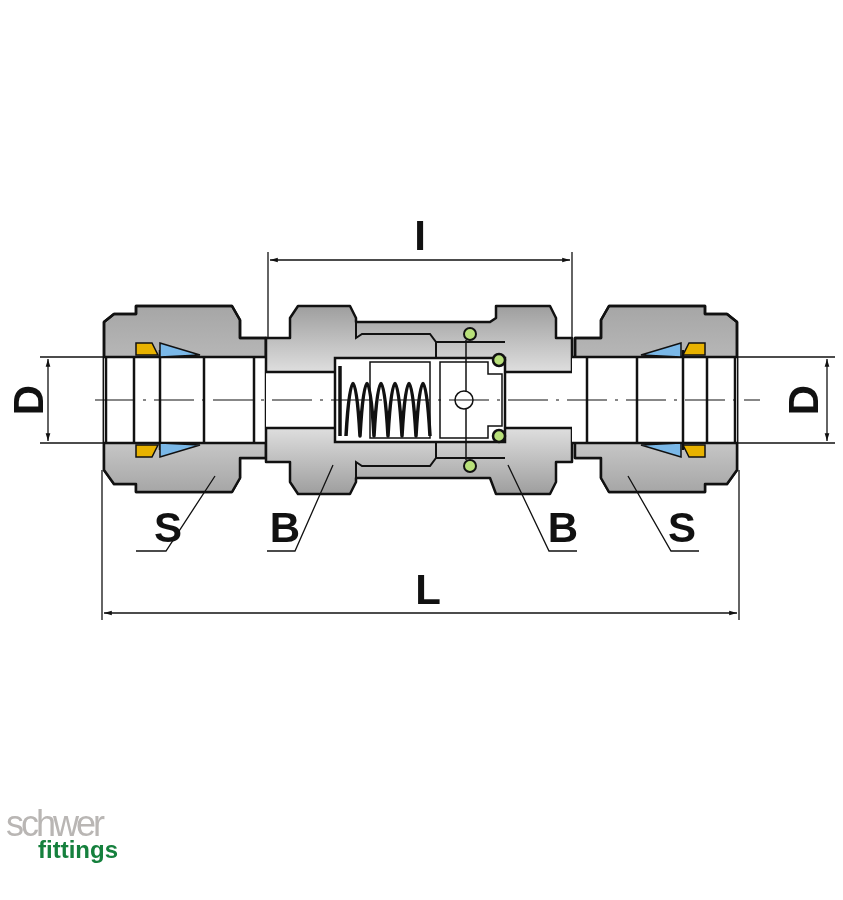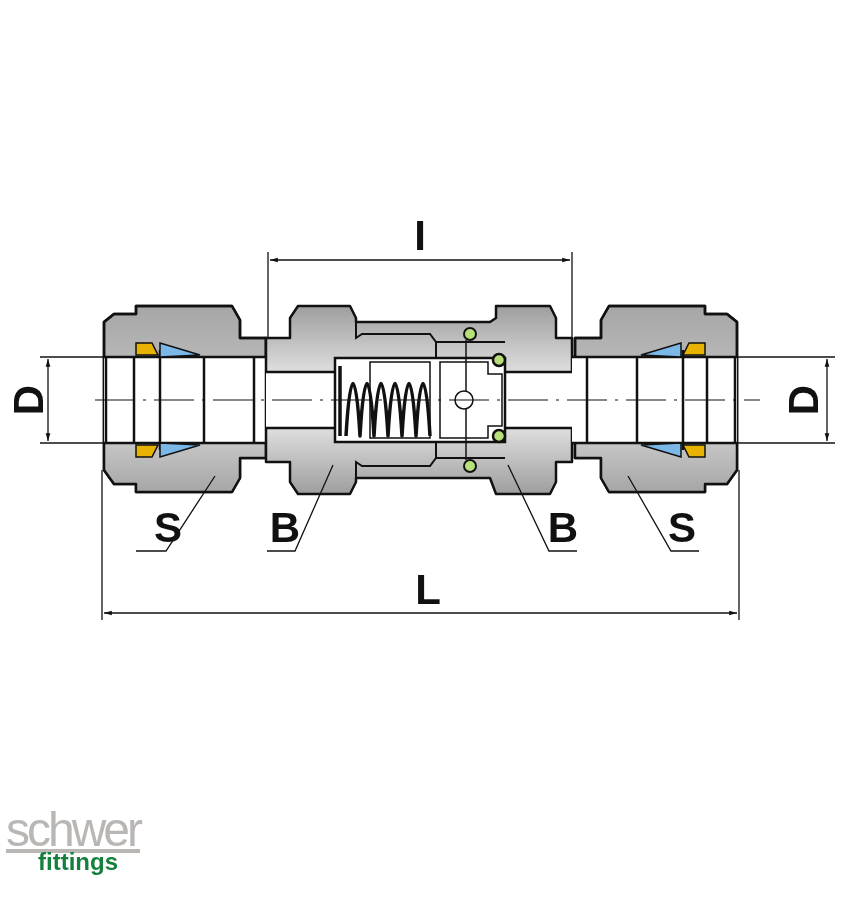--- a/index.html
+++ b/index.html
@@ -1,20 +1,20 @@
 <!DOCTYPE html>
 <html><head>
 <meta charset="utf-8">
 <style>
   html, body { margin: 0; padding: 0; background: #ffffff; }
   body { width: 843px; height: 900px; position: relative; overflow: hidden; font-family: "Liberation Sans", sans-serif; }
   #drawing { position: absolute; left: 0; top: 0; }
   .lbl { font-family: "Liberation Sans", sans-serif; font-weight: bold; fill: #111; }
   .logo { position: absolute; left: 6px; top: 806px; color: #b9b6b4; line-height: 1; }
-  .logo .brand { font-family: "Liberation Sans", sans-serif; font-size: 48px; letter-spacing: -3px; font-weight: normal; display: block; text-decoration: underline; }
+  .logo .brand { font-family: "Liberation Sans", sans-serif; font-size: 36px; letter-spacing: -3px; font-weight: normal; display: block; }
   .logo .sub { font-family: Liberation Sans, sans-serif; font-size: 24px; font-weight: bold; display: block; margin-left: 32px; margin-top: -4px; color: #15803d; }
 </style>
 </head>
 <body>
 
 <svg id="drawing" width="843" height="900" viewBox="0 0 843 900" xmlns="http://www.w3.org/2000/svg">
   <defs>
     <linearGradient id="metal" x1="0" y1="0" x2="0" y2="1">
       <stop offset="0" stop-color="#9e9e9e"></stop>
       <stop offset="0.35" stop-color="#dedede"></stop>

